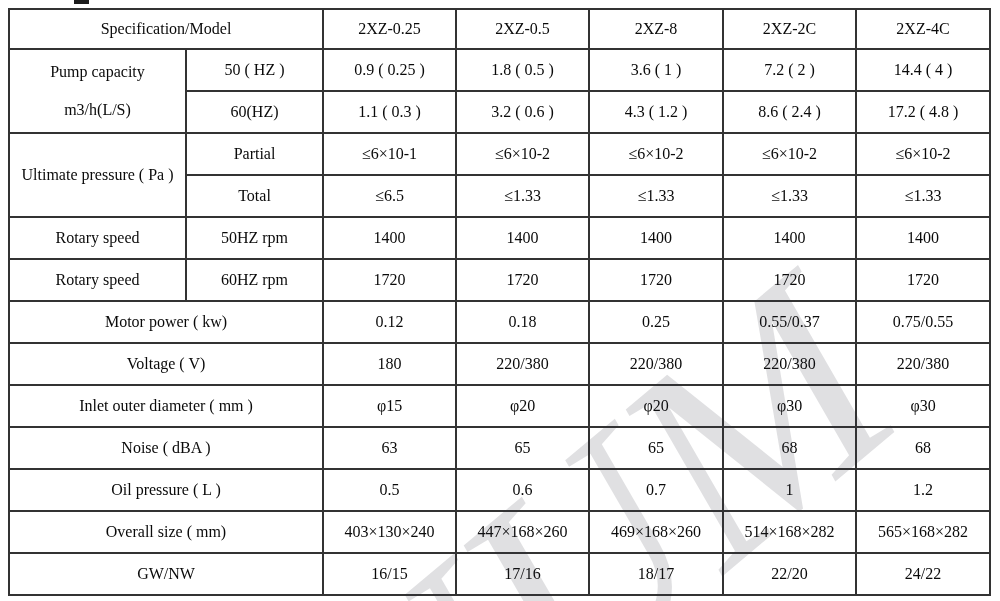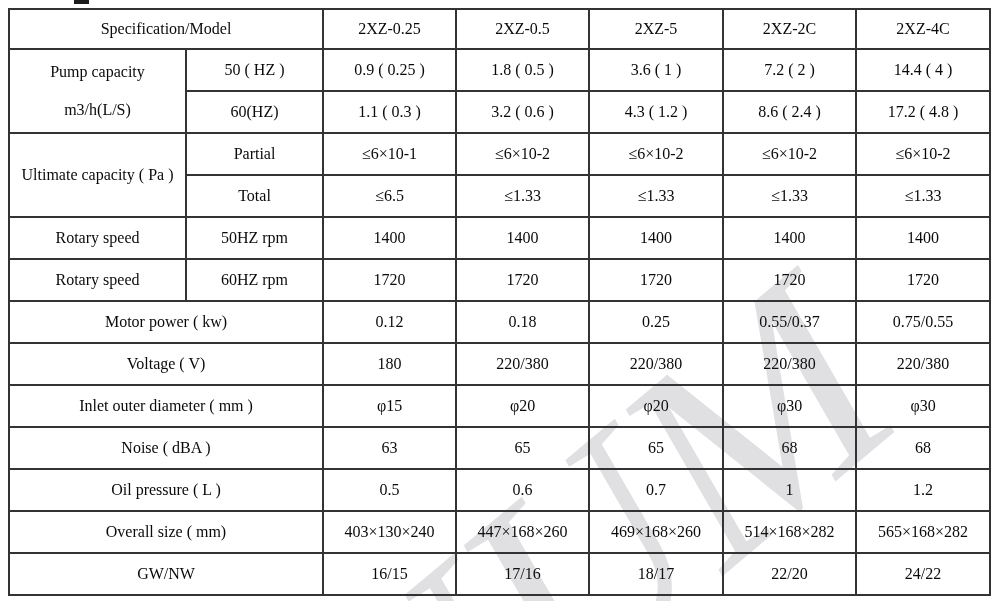--- a/index.html
+++ b/index.html
@@ -64,21 +64,21 @@
         <col style="width:134px">
       <col style="width:133px">
         <col style="width:134px">
     </colgroup>
 
     <tbody>
         <tr class="r-head">
       <td colspan="2">Specification/Model</td>
       <td>2XZ-0.25</td>
       <td>2XZ-0.5</td>
-      <td>2XZ-5</td>
+      <td>2XZ-8</td>
       <td>2XZ-2C</td>
       <td>2XZ-4C</td>
     </tr>
 
     <tr class="r">
       <td rowspan="2" class="two-line">
         <div>Pump capacity</div>
         <div>m3/h(L/S)</div>
       </td>
       <td>50 ( HZ )</td>
@@ -92,21 +92,21 @@
     <tr class="r">
       <td>60(HZ)</td>
       <td>1.1 ( 0.3 )</td>
       <td>3.2 ( 0.6 )</td>
       <td>4.3 ( 1.2 )</td>
       <td>8.6 ( 2.4 )</td>
       <td>17.2 ( 4.8 )</td>
     </tr>
 
     <tr class="r">
-      <td rowspan="2">Ultimate capacity ( Pa )</td>
+      <td rowspan="2">Ultimate pressure ( Pa )</td>
       <td>Partial</td>
       <td>≤6×10-1</td>
       <td>≤6×10-2</td>
       <td>≤6×10-2</td>
       <td>≤6×10-2</td>
       <td>≤6×10-2</td>
     </tr>
 
     <tr class="r">
       <td>Total</td>

